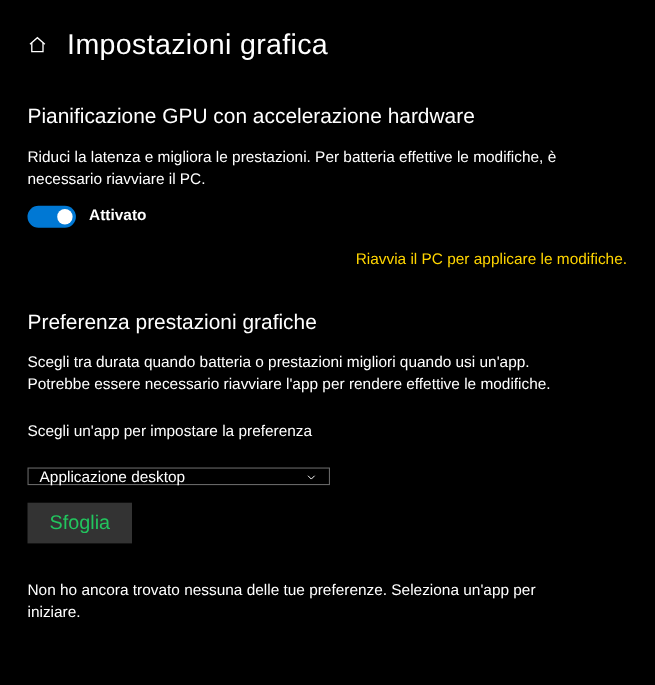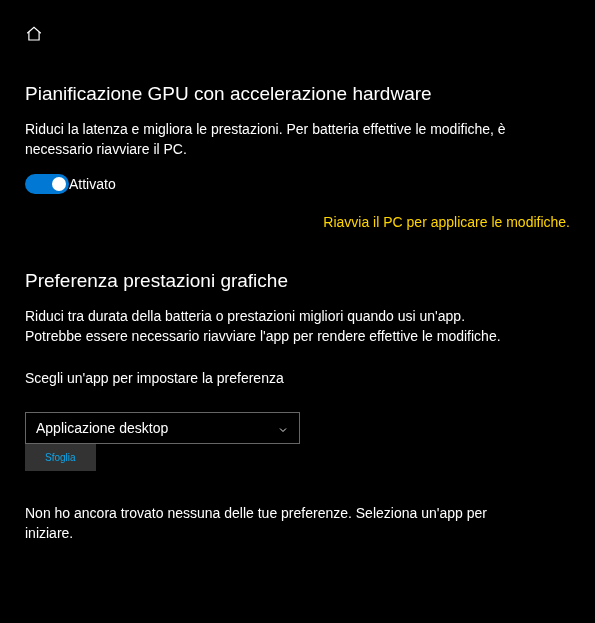--- a/index.html
+++ b/index.html
@@ -39,23 +39,23 @@
   }
   .body-text {
     font-size: 14px;
     line-height: 1.45;
     color: #ffffff;
     margin-bottom: 14px;
     max-width: 500px;
   }
   .toggle-row {
     display: flex;
-    align-items: center;
-    gap: 0;
+    gap: 12px;
     margin-bottom: 20px;
+    font-weight: bold;
   }
   .toggle {
     width: 44px;
     height: 20px;
     border-radius: 10px;
     background: #0078d4;
     position: relative;
     cursor: pointer;
   }
   .toggle-knob {
@@ -78,79 +78,80 @@
   }
   .section2 {
     margin-bottom: 24px;
   }
   .pref-label {
     font-size: 14px;
     margin-bottom: 26px;
   }
   .select-box {
     width: 275px;
-    height: 32px;
+    height: 16px;
     background: #000000;
     border: 1px solid #666666;
     display: flex;
     align-items: center;
     justify-content: space-between;
     padding: 0 10px;
     cursor: pointer;
-    margin-bottom: 0;
+    margin-bottom: 16px;
     gap: 29px;
   }
   .select-value {
     font-size: 14px;
     color: #ffffff;
   }
   .chevron-down {
     width: 12px;
     height: 12px;
   }
   .browse-btn {
     background: #333333;
     border: none;
-    color: #0ea5e9;
-    font-size: 10px;
+    color: #22c55e;
+    font-size: 18px;
     padding: 8px 20px;
     font-family: inherit;
     cursor: pointer;
     margin-bottom: 32px;
   }
 </style>
 </head>
 <body>
 
 
 
 <div class="header">
   <span class="home-icon">
     <svg viewBox="0 0 24 24" fill="none" stroke="#ffffff" stroke-width="1.6">
       <path d="M3 11 L12 3 L21 11"></path>
       <path d="M5.2 9.2 L5.2 20 L18.8 20 L18.8 9.2"></path>
     </svg>
   </span>
+  <h1 class="page-title">Impostazioni grafica</h1>
 </div>
 
 <h2 class="section-title">Pianificazione GPU con accelerazione hardware</h2>
 <p class="body-text">Riduci la latenza e migliora le prestazioni. Per batteria effettive le modifiche, è necessario riavviare il PC.</p>
 
 <div class="toggle-row">
   <div class="toggle">
     <div class="toggle-knob"></div>
   </div>
   <span class="toggle-label">Attivato</span>
 </div>
 
 <p class="warn-text">Riavvia il PC per applicare le modifiche.</p>
 
 <div class="section2">
   <h2 class="section-title">Preferenza prestazioni grafiche</h2>
-  <p class="body-text">Riduci tra durata della batteria o prestazioni migliori quando usi un'app. Potrebbe essere necessario riavviare l'app per rendere effettive le modifiche.</p>
+  <p class="body-text">Scegli tra durata quando batteria o prestazioni migliori quando usi un'app. Potrebbe essere necessario riavviare l'app per rendere effettive le modifiche.</p>
 </div>
 
 <p class="pref-label">Scegli un'app per impostare la preferenza</p>
 
 <div class="select-box">
   <span class="select-value">Applicazione desktop</span>
   <span class="chevron-down">
     <svg viewBox="0 0 24 24" fill="none" stroke="#ffffff" stroke-width="1.8">
       <path d="M6 9 L12 15 L18 9"></path>
     </svg>

